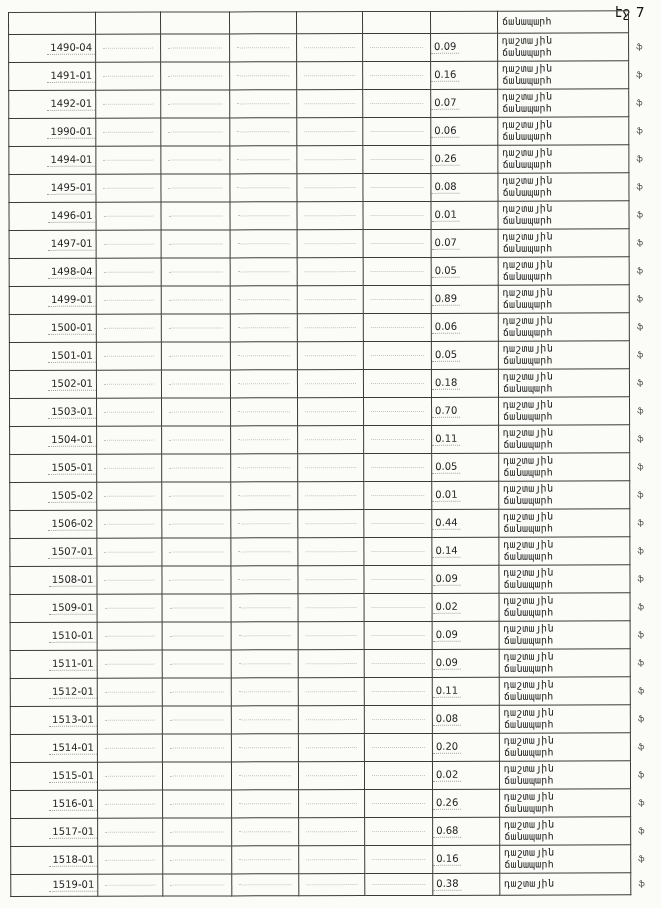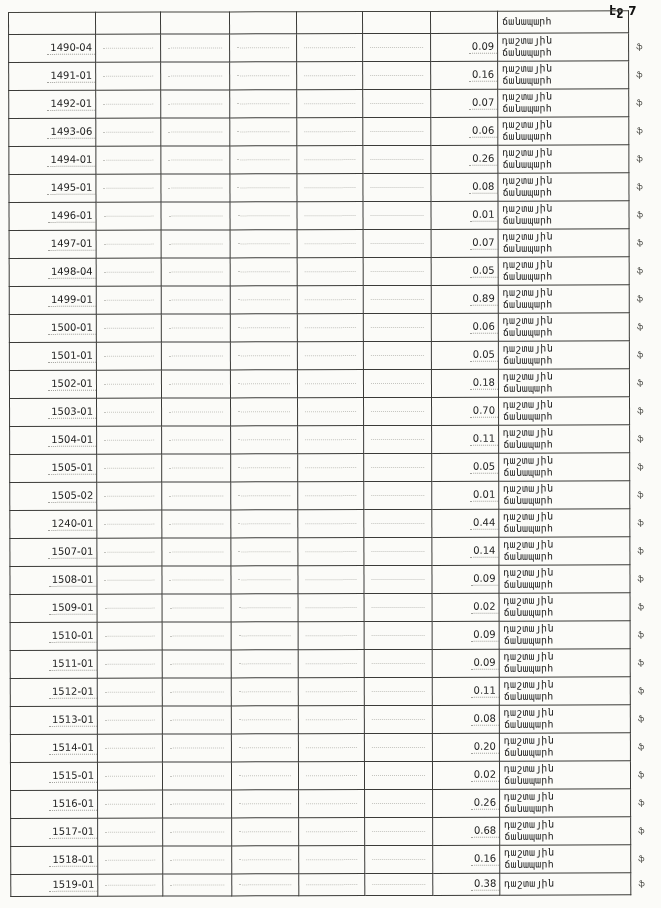--- a/index.html
+++ b/index.html
@@ -7,23 +7,23 @@
     margin: 0; padding: 0;
     width: 661px; height: 908px;
     overflow: hidden;
     background: #fbfbf8;
     font-family: "DejaVu Sans", sans-serif;
     color: #1c1c1c;
     position: relative;
   }
   .page-label {
     position: absolute;
-    top: 4px; right: 24px;
-    font-size: 12px;
-    font-weight: bold;
+    top: 4px; right: 16px;
+    font-size: 14px;
+    font-weight: normal;
     letter-spacing: 0.4px;
     color: #111;
   }
   table.land-table {
     position: absolute;
     left: 8px; top: 12px;
     border-collapse: collapse;
     table-layout: fixed;
     transform: rotate(-0.15deg);
     transform-origin: top left;
@@ -39,21 +39,21 @@
   td.b {
     border-right: 1px solid #3b3b38;
     border-bottom: 1px solid #3b3b38;
   }
   tr td.b:first-child { border-left: 1px solid #3b3b38; }
   tr.cont-row td.b { border-top: 1px solid #44443f; }
   tr.data-row { height: 28px; }
   tr.cont-row { height: 22px; }
   tr.partial-row { height: 22px; }
   .c-code { text-align: right; }
-  .c-val { text-align: right; margin-top: 12px; }
+  .c-val { text-align: left; margin-top: 12px; }
   .u {
     display: inline-block;
     border-bottom: 1px dotted rgba(50,50,45,0.45);
     padding: 0 3px 1px 3px;
   }
   .dotline {
     display: block;
     height: 1px;
     margin: 0 7px;
     border-bottom: 1px dotted rgba(70,70,60,0.30);
@@ -193,21 +193,21 @@
     <td class="b c-road">
       <span class="rl">դաշտային</span>
       <span class="rl">ճանապարհ</span>
     </td>
     <td class="c-note">
       <span class="note">ֆ</span>
     </td>
   </tr>
       <tr class="data-row">
     <td class="b c-code">
-      <span class="u">1493-06</span>
+      <span class="u">1990-01</span>
     </td>
     <td class="b">
           <span class="dotline"></span>
         </td>
     <td class="b">
           <span class="dotline"></span>
         </td>
     <td class="b">
           <span class="dotline"></span>
         </td>
@@ -613,21 +613,21 @@
     <td class="b c-road">
       <span class="rl">դաշտային</span>
       <span class="rl">ճանապարհ</span>
     </td>
     <td class="c-note">
       <span class="note">ֆ</span>
     </td>
   </tr>
       <tr class="data-row">
     <td class="b c-code">
-      <span class="u">1240-01</span>
+      <span class="u">1506-02</span>
     </td>
     <td class="b">
           <span class="dotline"></span>
         </td>
     <td class="b">
           <span class="dotline"></span>
         </td>
     <td class="b">
           <span class="dotline"></span>
         </td>

